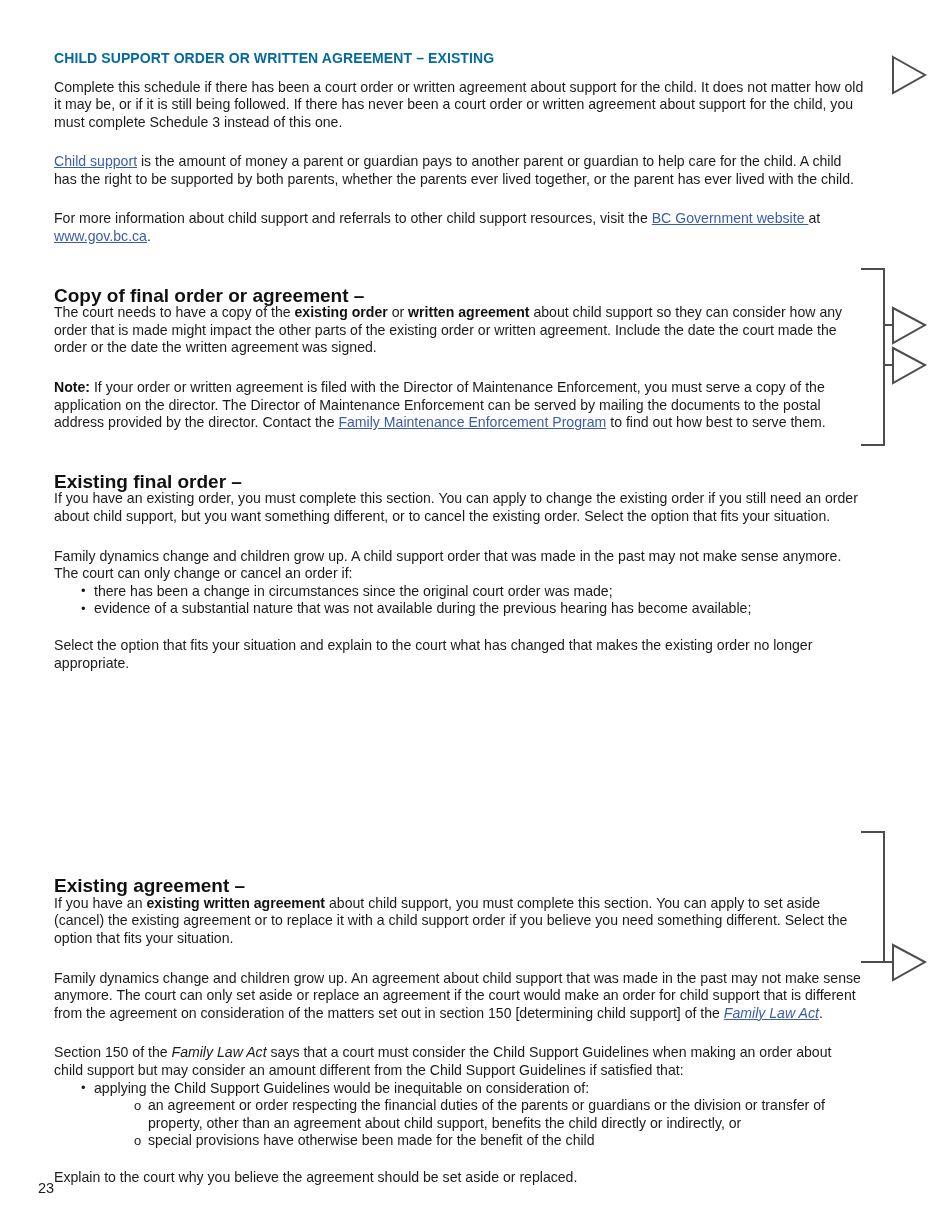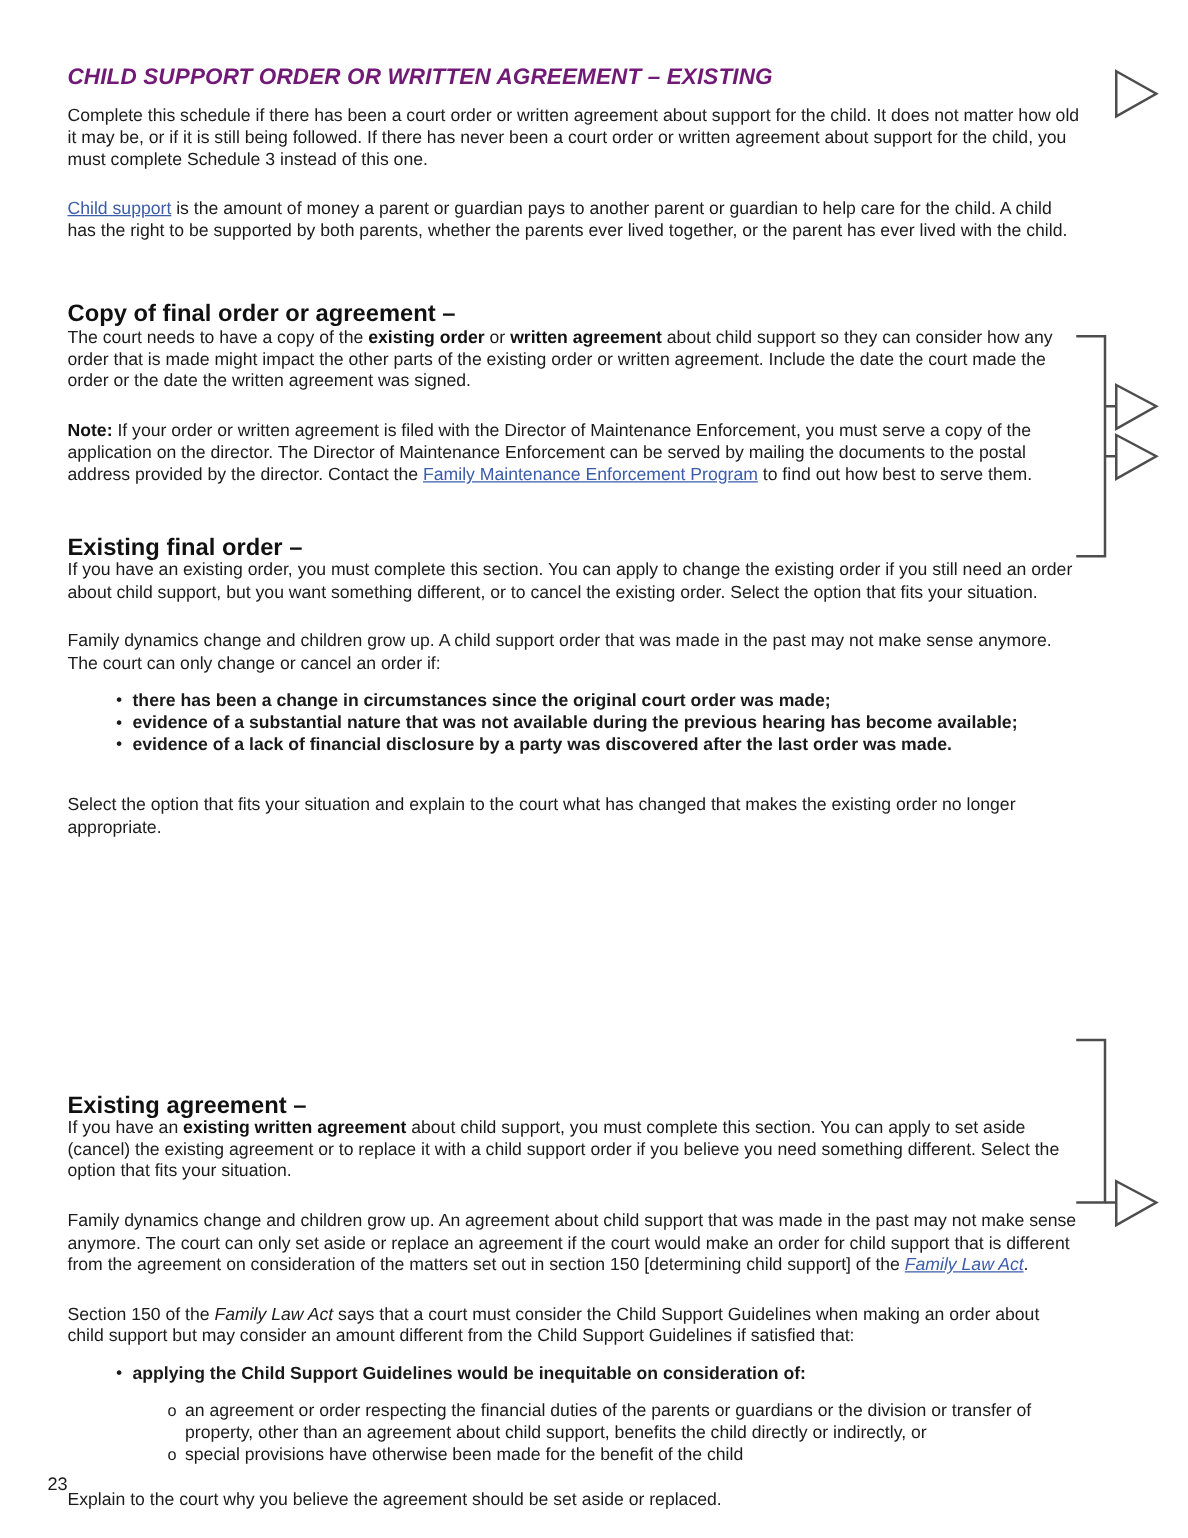--- a/index.html
+++ b/index.html
@@ -20,27 +20,26 @@
     inset: 0;
     background: #ffffff;
   }
   .content {
     position: absolute;
     left: 54px;
     top: 50px;
     width: 810px;
   }
   h1.doc-title {
-    font-size: 18px;
+    font-size: 14px;
     font-weight: bold;
     letter-spacing: 0.1px;
     margin: 0 0 11px 0;
     line-height: 1.25;
-    color: #701a75;
-    font-style: italic;
+    color: #0369a1;
   }
   p.para {
     font-size: 14.1px;
     line-height: 17.6px;
     margin: 0 0 13px 0;
     color: #1b1b1b;
     text-align: left;
   }
   p.para.tight { margin-bottom: 0; }
   .gap-sm { height: 9px; }
@@ -56,23 +55,22 @@
   b, strong { font-weight: bold; color: #111111; }
   i, em { font-style: italic; }
   a.link {
     color: #3b5ca8;
     text-decoration: underline;
     margin-top: 12px;
   }
   a.link.ital { font-style: italic; }
   ul.bullets {
     list-style: none;
-    margin: 12px;
+    margin: 0;
     padding: 0;
-    font-weight: bold;
   }
   ul.bullets > li {
     position: relative;
     font-size: 14.1px;
     line-height: 17.6px;
     padding-left: 40px;
     margin: 0;
   }
   ul.bullets > li::before {
     content: "\2022";
@@ -119,20 +117,21 @@
     <h1 class="doc-title">CHILD SUPPORT ORDER OR WRITTEN AGREEMENT – EXISTING</h1>
 
     <p class="para">Complete this schedule if there has been a court order or written agreement about support for the child. It does not matter how old it may be, or if it is still being followed. If there has never been a court order or written agreement about support for the child, you must complete Schedule 3 instead of this one.</p>
 
     <div class="gap-sm"></div>
 
     <p class="para"><a class="link" href="#">Child support</a><span> is the amount of money a parent or guardian pays to another parent or guardian to help care for the child. A child has the right to be supported by both parents, whether the parents ever lived together, or the parent has ever lived with the child.</span></p>
 
     <div class="gap-sm"></div>
 
+    <p class="para"><span>For more information about child support and referrals to other child support resources, visit the </span><a class="link" href="#">BC Government website </a><span>at </span><a class="link" href="#">www.gov.bc.ca</a><span>.</span></p>
 
     <div class="gap-lg"></div>
 
     <p class="heading">Copy of final order or agreement –</p>
     <p class="para"><span>The court needs to have a copy of the </span><b>existing order</b><span> or </span><b>written agreement</b><span> about child support so they can consider how any order that is made might impact the other parts of the existing order or written agreement. Include the date the court made the order or the date the written agreement was signed.</span></p>
 
     <div class="gap-sm"></div>
 
     <p class="para"><b>Note:</b><span> If your order or written agreement is filed with the Director of Maintenance Enforcement, you must serve a copy of the application on the director. The Director of Maintenance Enforcement can be served by mailing the documents to the postal address provided by the director. Contact the </span><a class="link" href="#">Family Maintenance Enforcement Program</a><span> to find out how best to serve them.</span></p>
 
@@ -140,21 +139,20 @@
 
     <p class="heading">Existing final order –</p>
     <p class="para">If you have an existing order, you must complete this section. You can apply to change the existing order if you still need an order about child support, but you want something different, or to cancel the existing order. Select the option that fits your situation.</p>
 
     <div class="gap-sm"></div>
 
     <p class="para tight">Family dynamics change and children grow up. A child support order that was made in the past may not make sense anymore. The court can only change or cancel an order if:</p>
     <ul class="bullets">
       <li>there has been a change in circumstances since the original court order was made;</li>
       <li>evidence of a substantial nature that was not available during the previous hearing has become available;</li>
-      <li>evidence of a lack of financial disclosure by a party was discovered after the last order was made.</li>
     </ul>
 
     <div class="gap-md"></div>
 
     <p class="para">Select the option that fits your situation and explain to the court what has changed that makes the existing order no longer appropriate.</p>
 
     <div style="height:192px"></div>
 
     <p class="heading">Existing agreement –</p>
     <p class="para"><span>If you have an </span><b>existing written agreement</b><span> about child support, you must complete this section. You can apply to set aside (cancel) the existing agreement or to replace it with a child support order if you believe you need something different. Select the option that fits your situation.</span></p>

